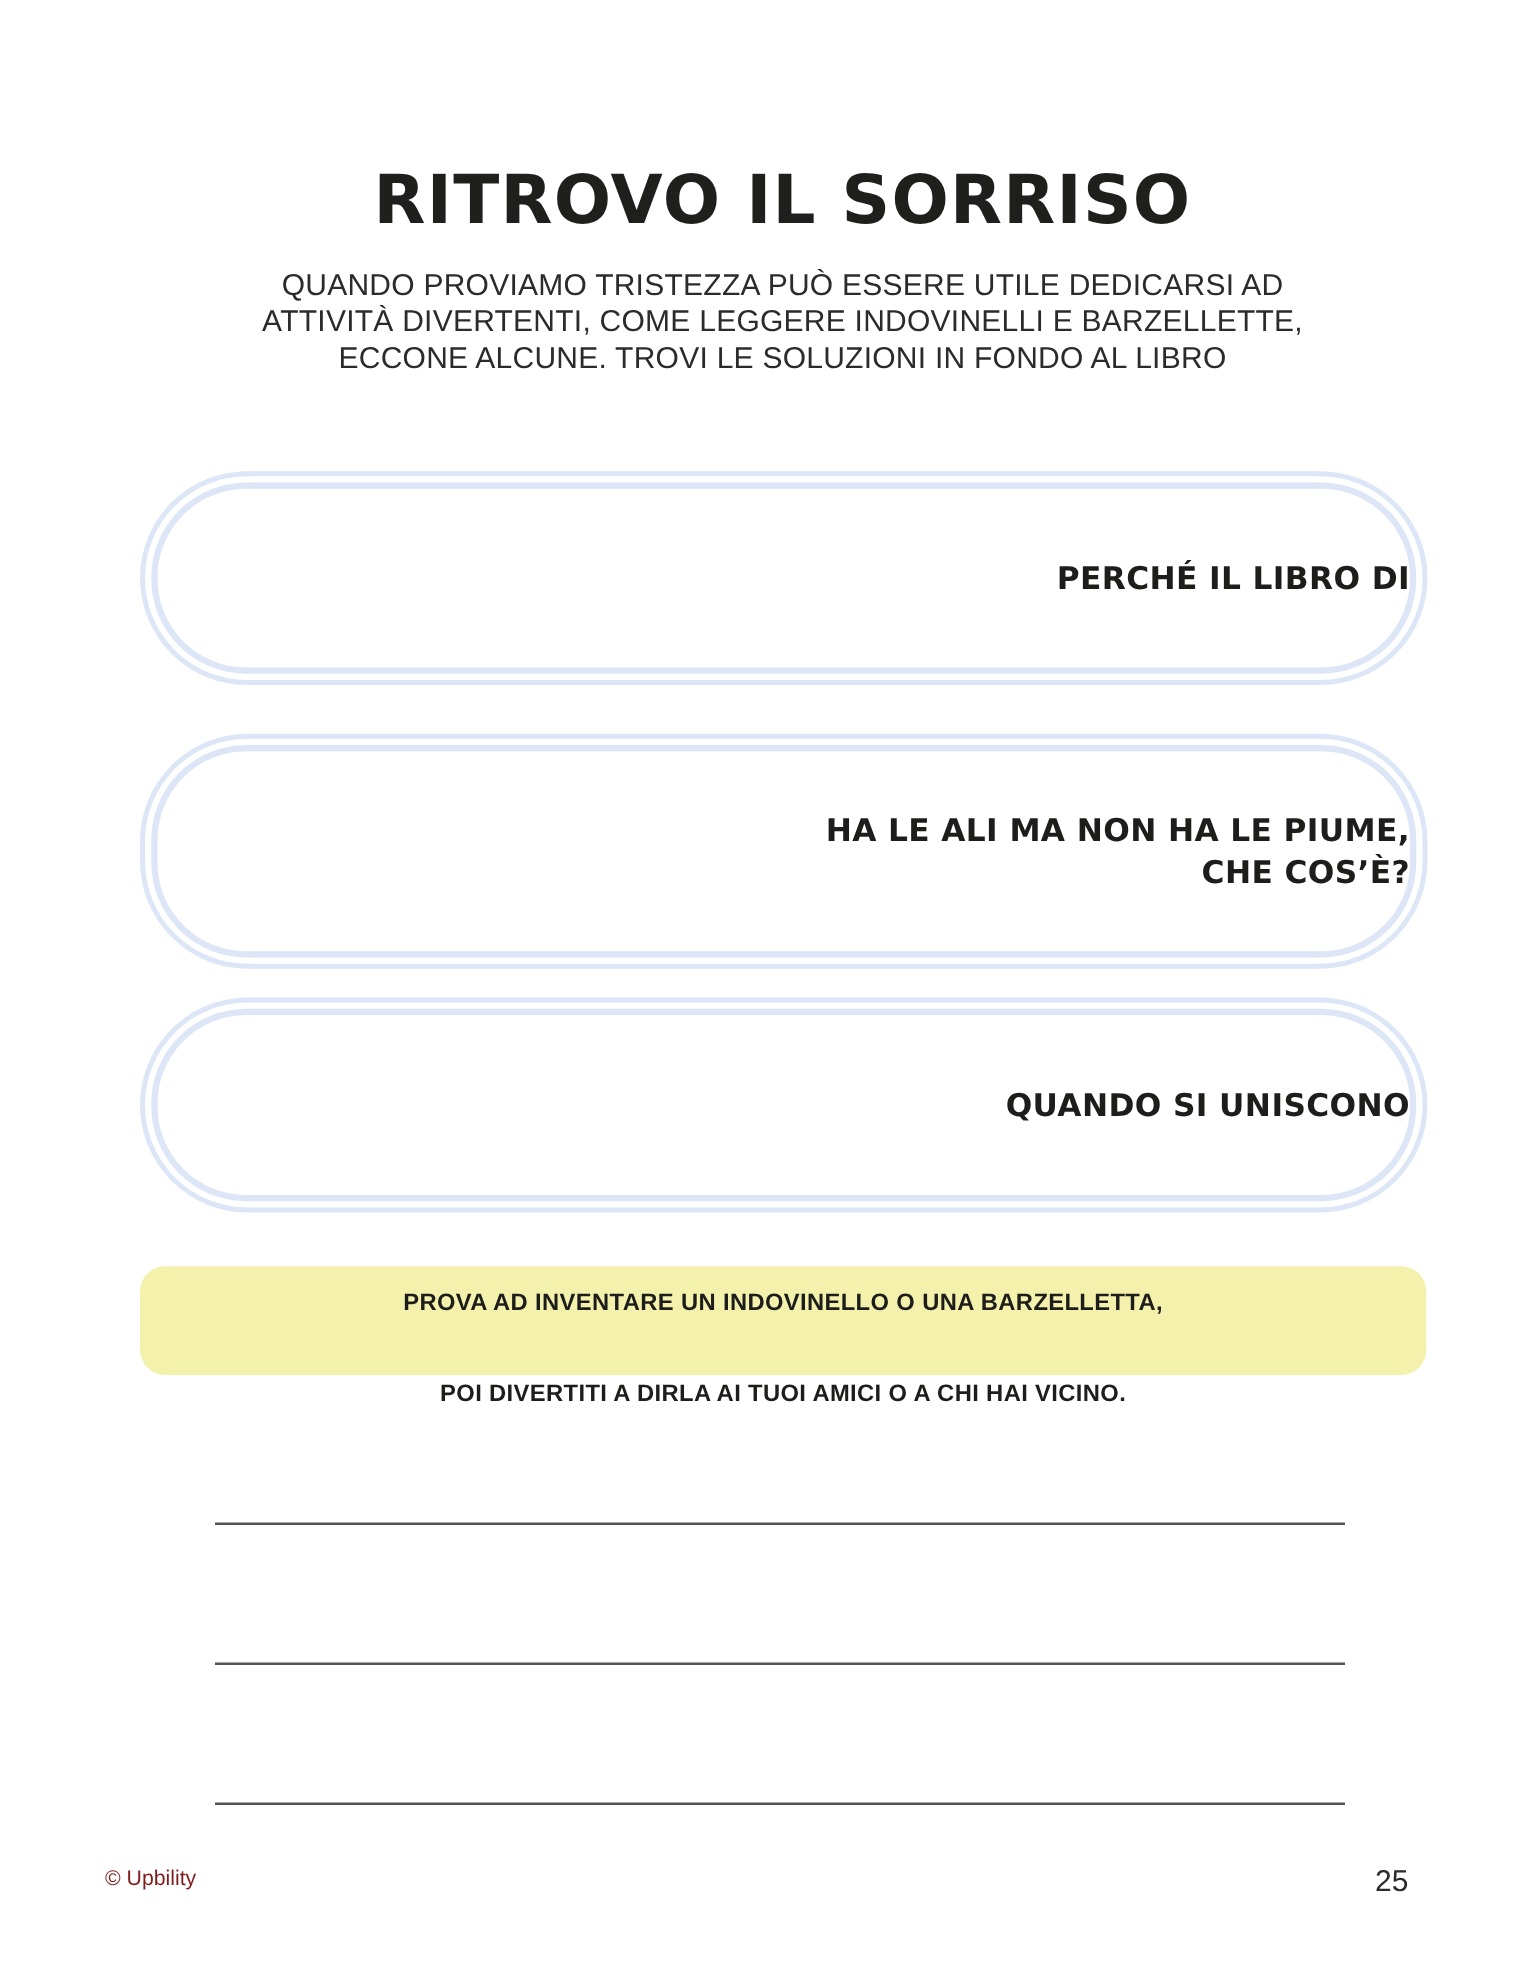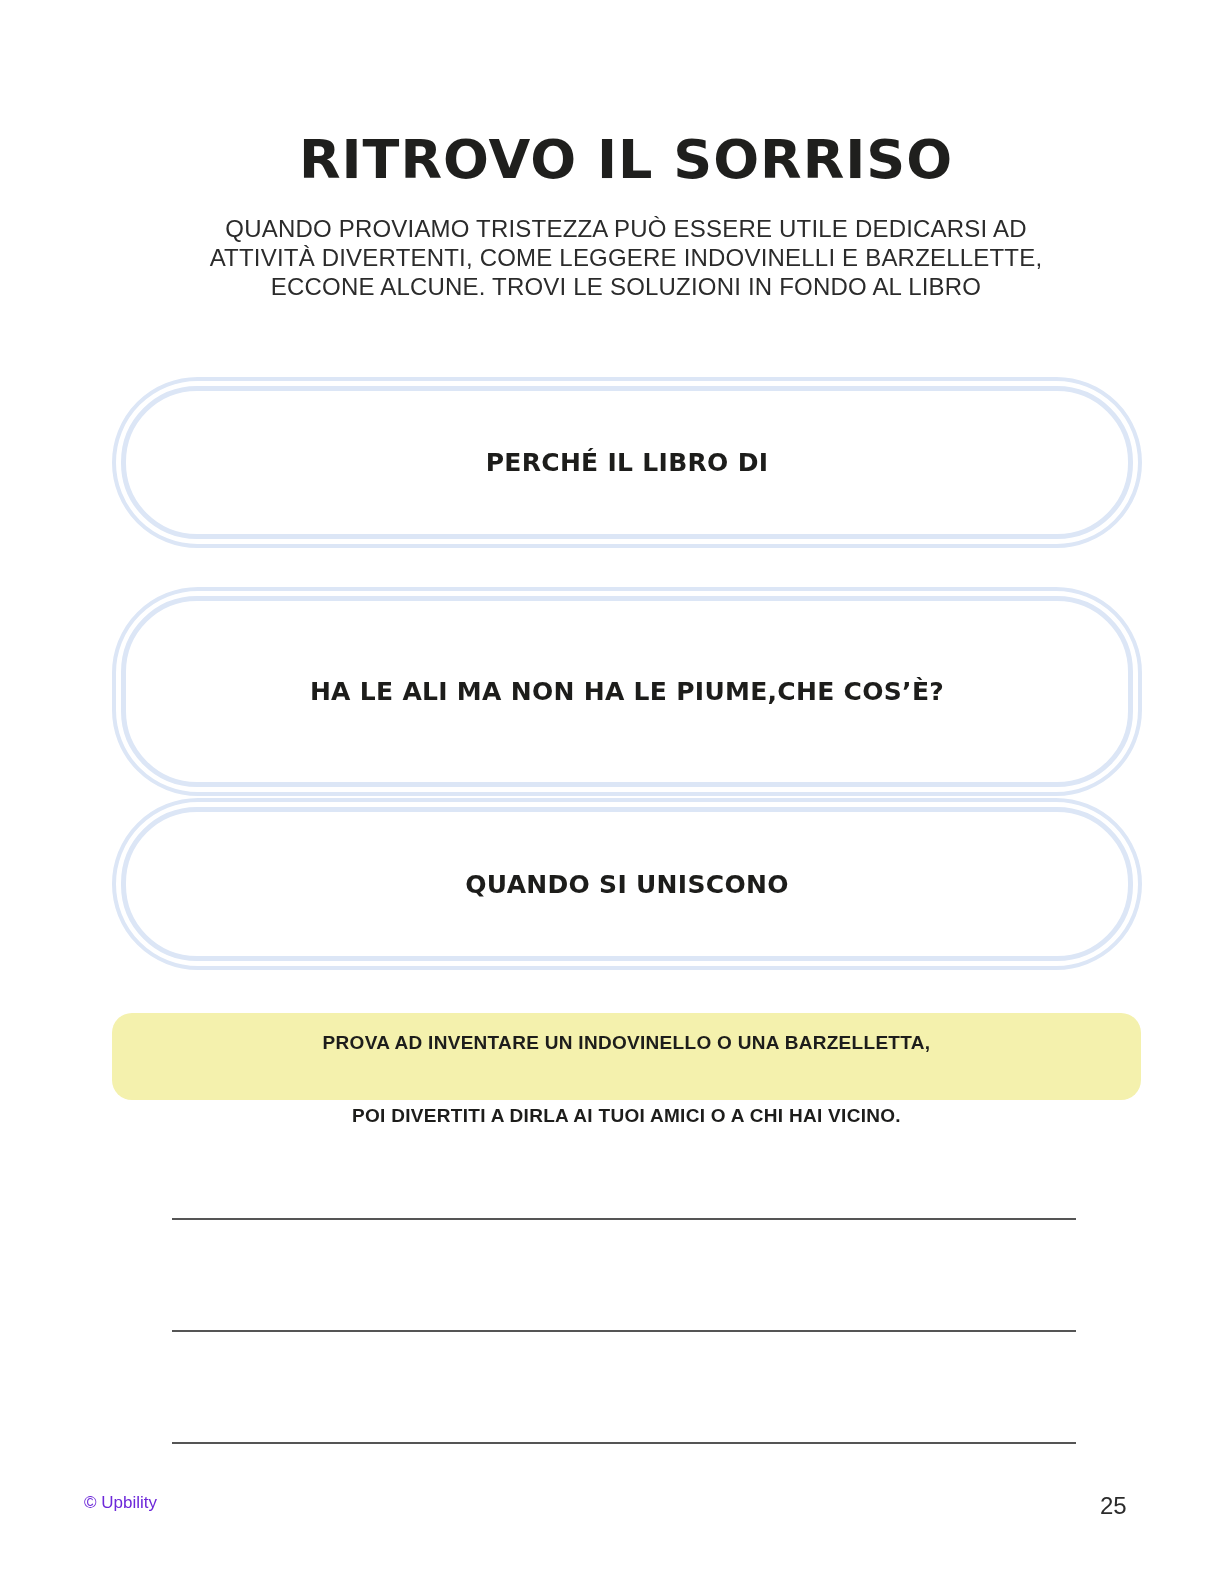--- a/index.html
+++ b/index.html
@@ -17,21 +17,21 @@
     color: #2b2b2b; letter-spacing: 0.2px;
   }
   .intro div { white-space: nowrap; }
   .riddle {
     position: absolute; left: 112px; width: 1030px; box-sizing: border-box;
     border: 4px solid #dce6f6; border-radius: 86px; background: #ffffff;
   }
   .riddle-inner {
     position: absolute; left: 5px; right: 5px; top: 5px; bottom: 5px;
     border: 5px solid #dce6f6; border-radius: 76px; box-sizing: border-box;
-    display: flex; align-items: center; justify-content: center; flex-direction: row;
+    display: flex; align-items: flex-end; justify-content: center; flex-direction: column;
   }
   .riddle-line {
     font-family: "DejaVu Sans", sans-serif; font-weight: bold; font-size: 25px;
     line-height: 33px; color: #1d1d1b; text-align: center; white-space: nowrap;
     letter-spacing: 0.3px;
   }
   .tip {
     position: absolute; left: 112px; top: 1013px; width: 1029px; height: 87px;
     background: #f4f1ad; border-radius: 20px; display: flex; flex-direction: column;
     align-items: center; justify-content: center;
@@ -39,21 +39,21 @@
   .tip-line {
     font-family: "Liberation Sans", sans-serif; font-weight: bold; font-size: 19px;
     line-height: 29px; color: #1d1d1b; white-space: nowrap; letter-spacing: 0.3px; margin-top: 44px;
   }
   .write-line {
     position: absolute; left: 172px; width: 904px; height: 0;
     border-top: 2px solid #555555;
   }
   .footer-copy {
     position: absolute; left: 84px; top: 1493px;
-    font-family: "Liberation Sans", sans-serif; font-size: 17px; color: #6d28d9;
+    font-family: "Liberation Sans", sans-serif; font-size: 17px; color: #7f1d1d;
   }
   .page-num {
     position: absolute; left: 1100px; top: 1492px;
     font-family: "Liberation Sans", sans-serif; font-size: 24px; color: #2b2b2b;
   }
 </style>
 </head>
 <body>
 
 <h1 class="title"><span>RITROVO IL SORRISO</span></h1>
@@ -63,21 +63,21 @@
   <div>ATTIVITÀ DIVERTENTI, COME LEGGERE INDOVINELLI E BARZELLETTE,</div>
   <div>ECCONE ALCUNE. TROVI LE SOLUZIONI IN FONDO AL LIBRO</div>
 </div>
 
 <div class="riddle" style="top:377px; height:171px;">
   <div class="riddle-inner">
     <div class="riddle-line">PERCHÉ IL LIBRO DI</div>
   </div>
 </div>
 
-<div class="riddle" style="top:587px; height:209px;">
+<div class="riddle" style="top:587px; height:188px;">
   <div class="riddle-inner">
     <div class="riddle-line">HA LE ALI MA NON HA LE PIUME,</div>
     <div class="riddle-line">CHE COS’È?</div>
   </div>
 </div>
 
 <div class="riddle" style="top:798px; height:172px;">
   <div class="riddle-inner">
     <div class="riddle-line">QUANDO SI UNISCONO</div>
   </div>

